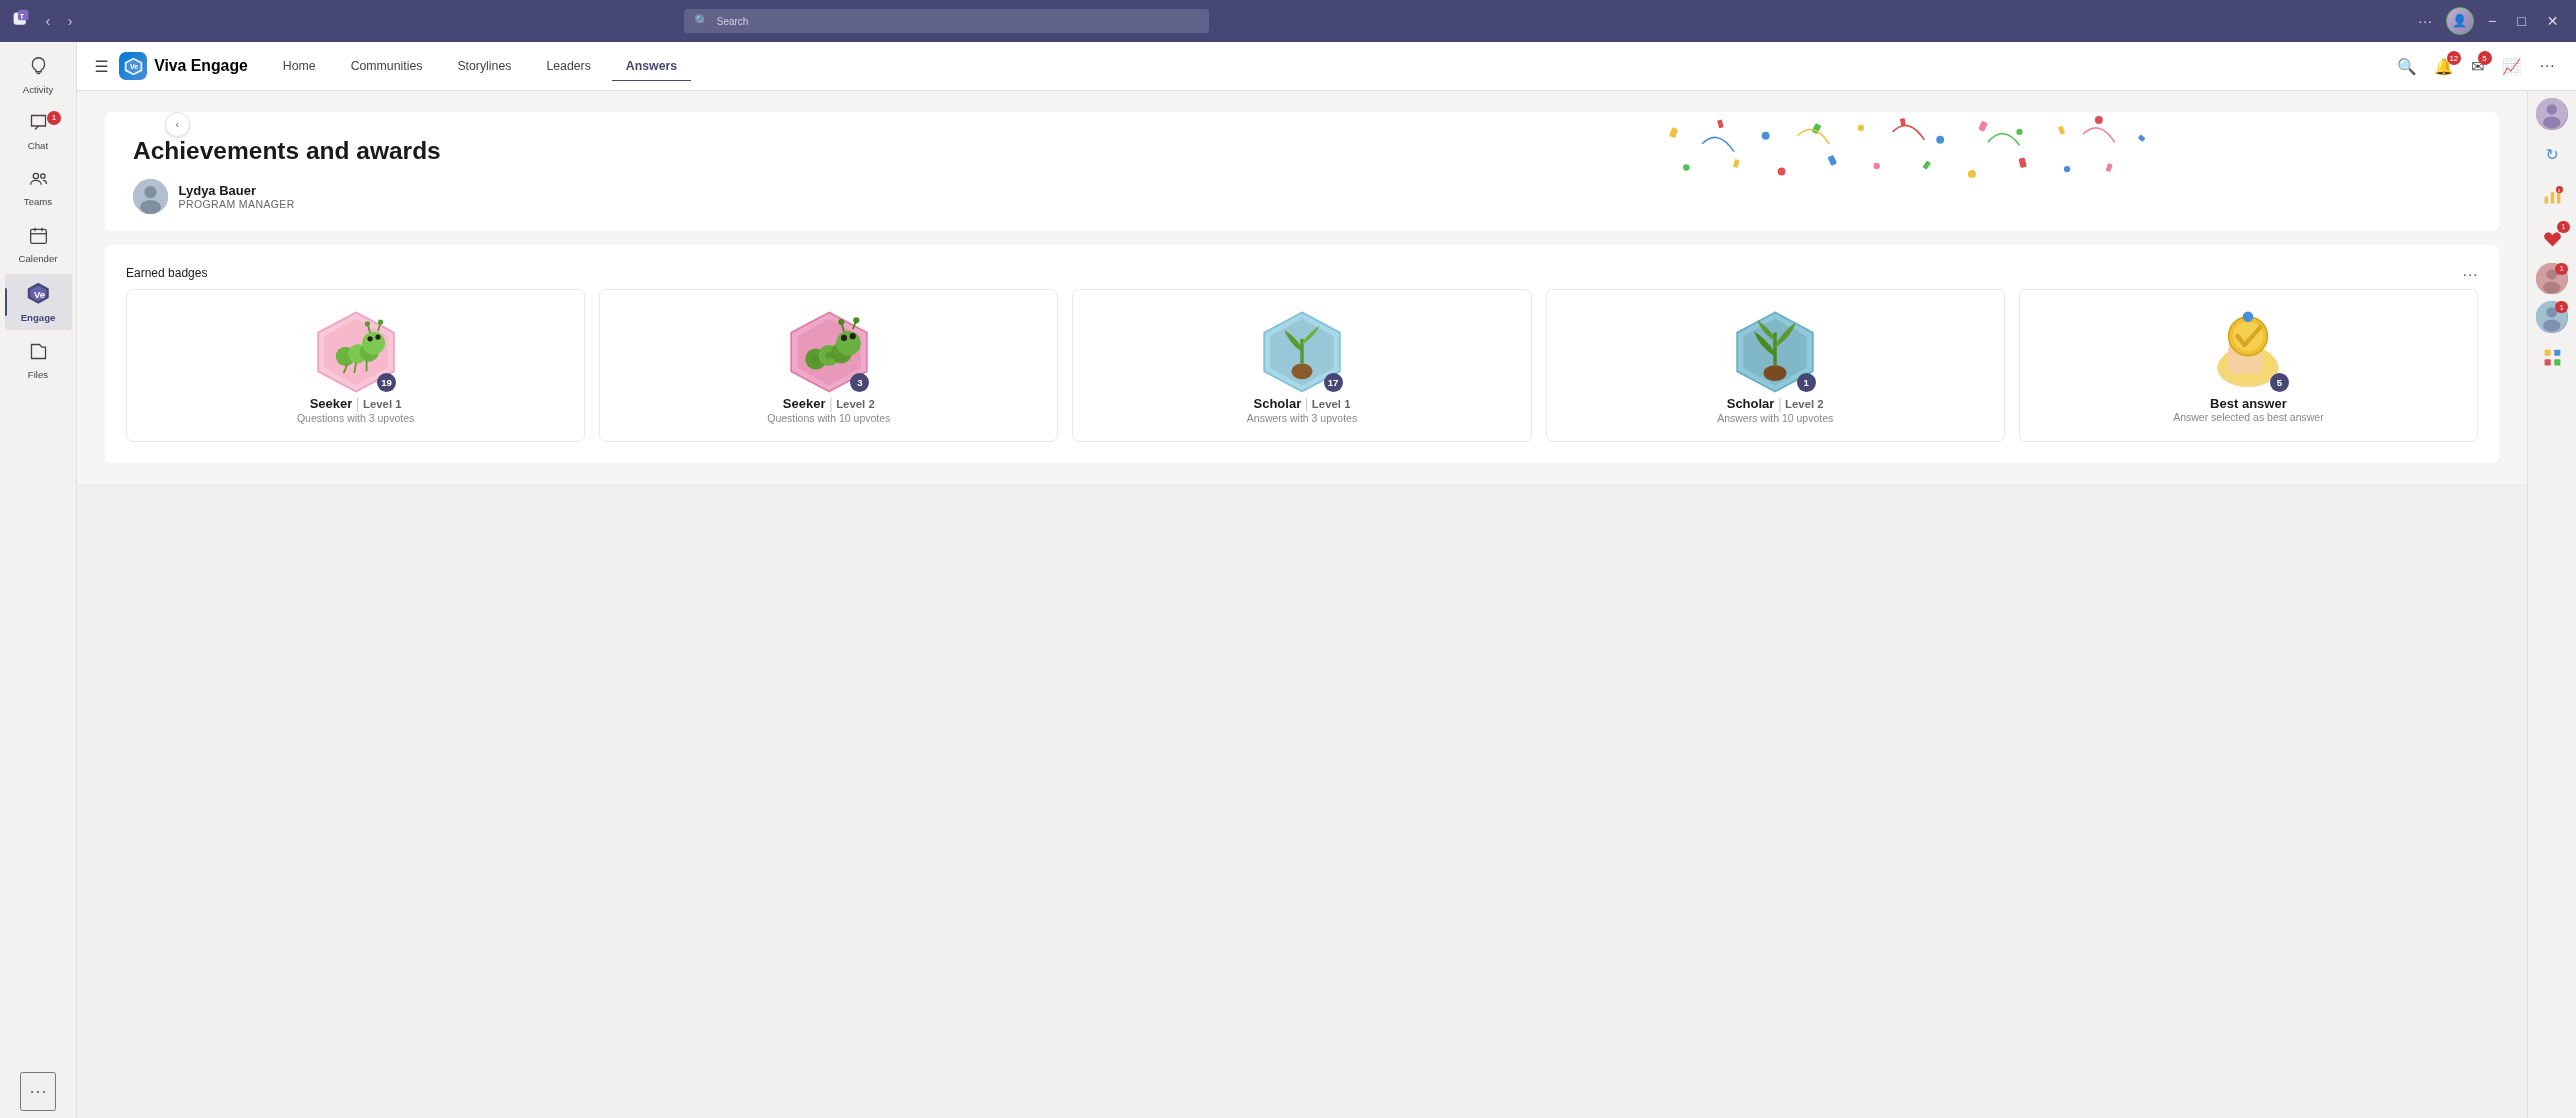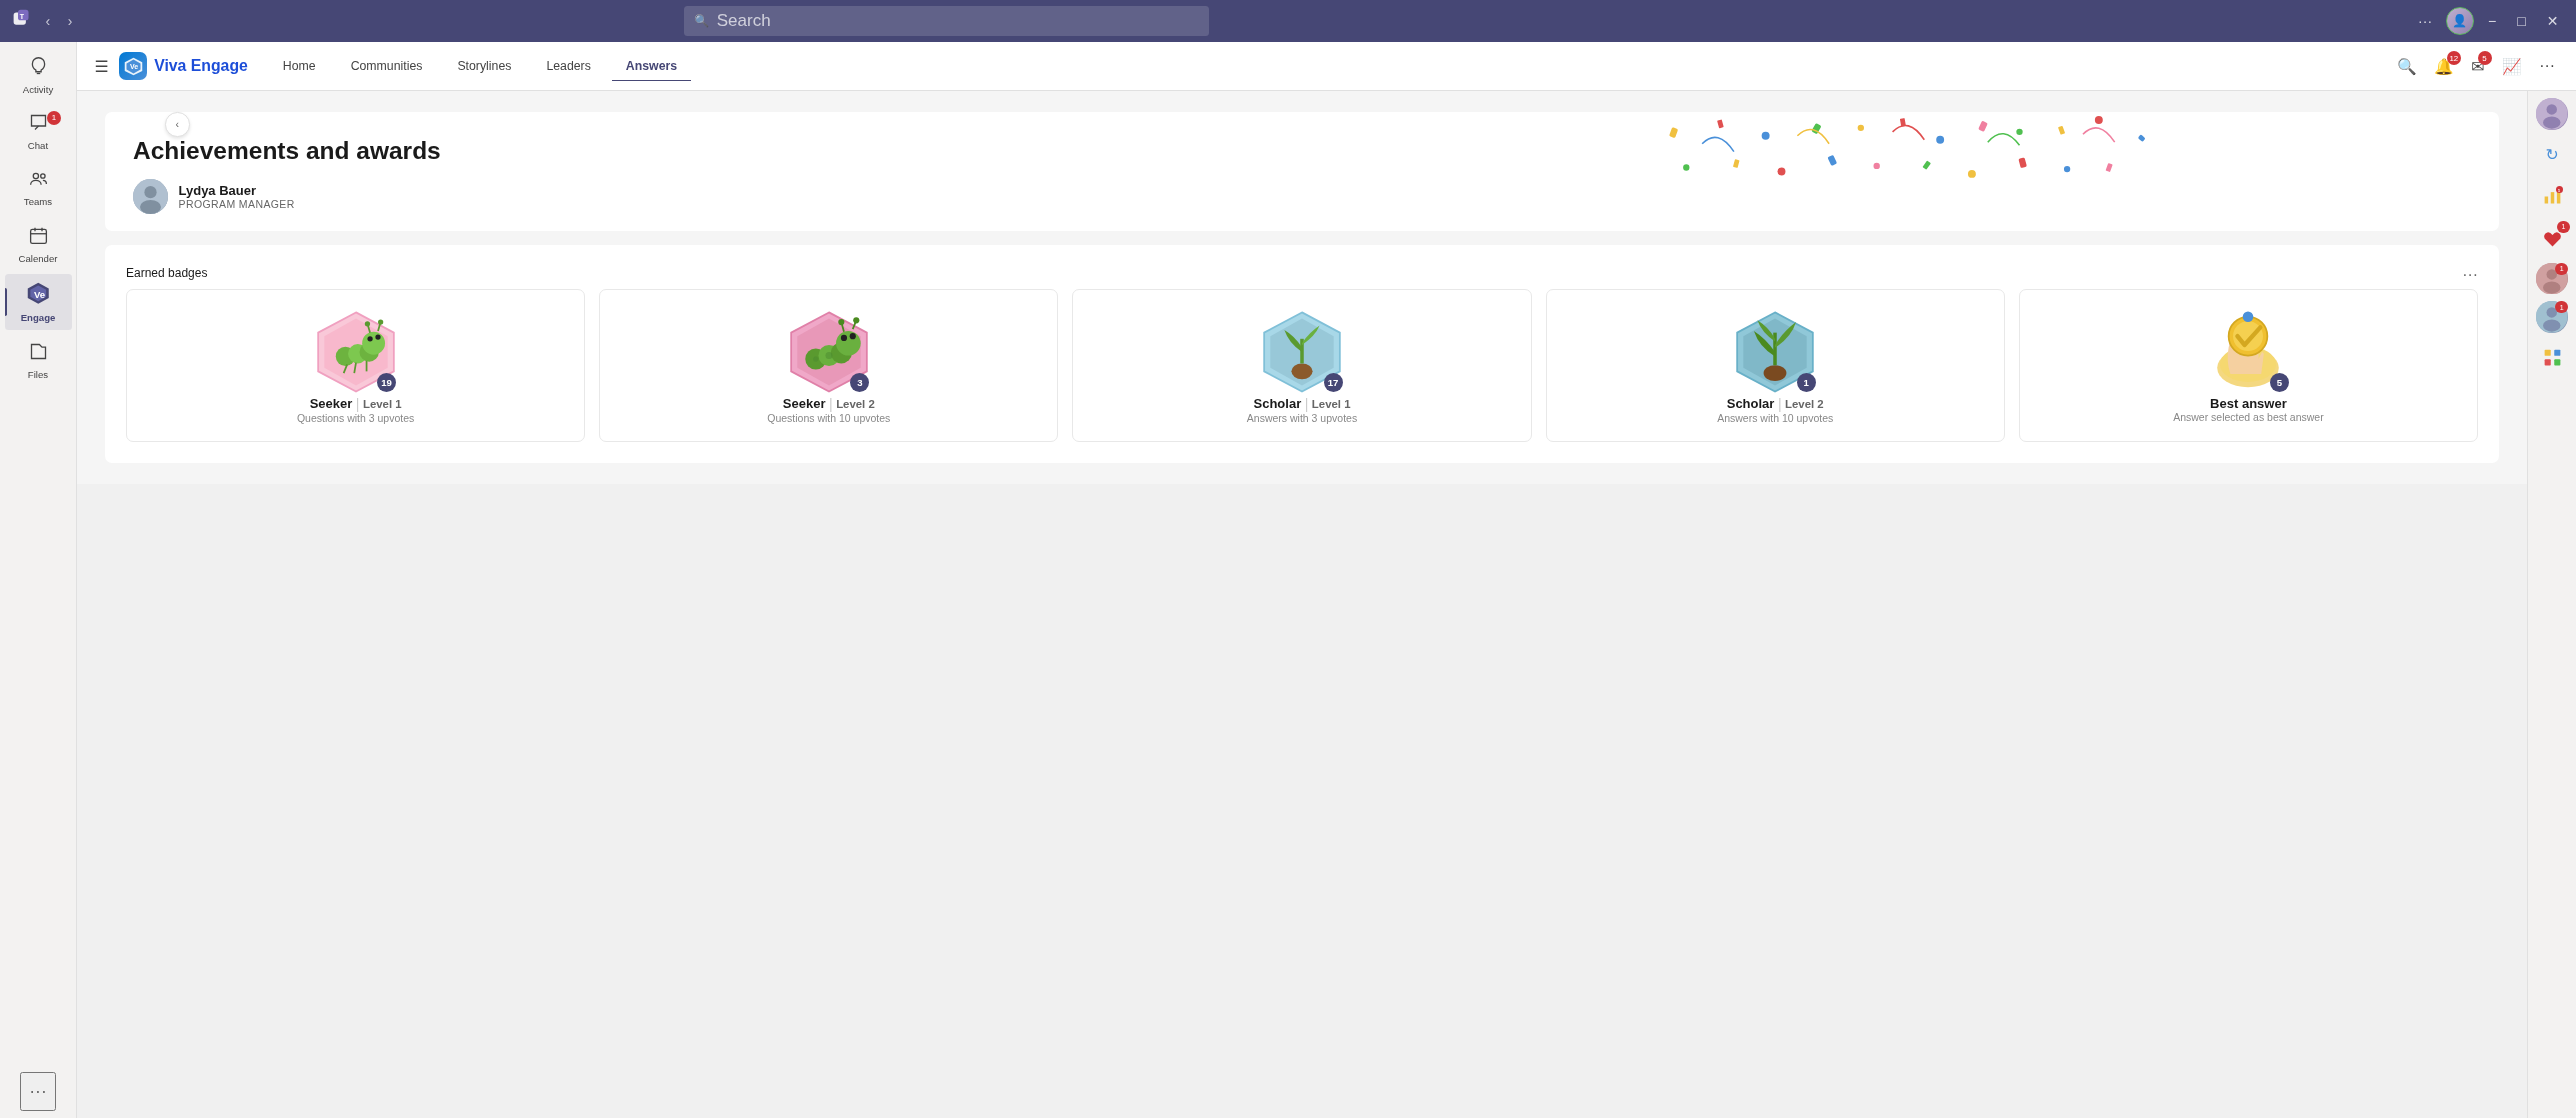--- a/index.html
+++ b/index.html
@@ -18,21 +18,21 @@
       font-size: 14px; cursor: pointer; padding: 3.5px 7px; border-radius: 3.5px;
     }
     .search-bar {
       flex: 1; max-width: 525px; margin: 0 auto;
       display: flex; align-items: center;
       background: rgba(255,255,255,0.15); border-radius: 3.5px;
       padding: 5.3px 10.5px; gap: 7px;
     }
     .search-bar input {
       background: none; border: none; outline: none;
-      color: #e5e5e5; font-size: 17px; width: 100%;
+      color: #e5e5e5; font-size: 10px; width: 100%;
     }
     .search-bar input::placeholder { color: rgba(255,255,255,0.7); }
     .search-icon-tb { color: rgba(255,255,255,0.7); font-size: 12.3px; }
     .title-bar-right { display: flex; align-items: center; gap: 7px; margin-left: auto; }
     .title-bar-btn {
       background: none; border: none; color: rgba(255,255,255,0.8);
       font-size: 14px; cursor: pointer; padding: 3.5px 7px;
     }
     .user-avatar-tb {
       width: 28px; height: 28px; border-radius: 50%;
@@ -90,21 +90,21 @@
       background: white; border-bottom: 0.9px solid #e0e0e0;
       display: flex; align-items: center; padding: 0 17.5px;
       height: 49px; gap: 3.5px;
     }
     .engage-logo { display: flex; align-items: center; gap: 7px; margin-right: 17.5px; }
     .engage-logo-icon {
       width: 28px; height: 28px; background: linear-gradient(135deg, #0078d4, #4a90d9);
       border-radius: 7px; display: flex; align-items: center; justify-content: center;
       color: white; font-size: 14px;
     }
-    .engage-logo-text { font-size: 15.8px; font-weight: 600; color: #1d4ed8; }
+    .engage-logo-text { font-size: 15.8px; font-weight: 600; color: #000000; }
     .hamburger-btn { background: none; border: none; font-size: 15.8px; cursor: pointer; color: #444; margin-right: 7px; }
     .nav-link {
       padding: 7px 14px; font-size: 12.3px; color: #444;
       text-decoration: none; border-radius: 3.5px; cursor: pointer;
       background: none; border: none;
     }
     .nav-link.active { color: #464775; font-weight: 600; border-bottom: 1.8px solid #464775; border-radius: 0; }
     .engage-nav-right { margin-left: auto; display: flex; gap: 10.5px; align-items: center; }
     .nav-icon-btn { background: none; border: none; font-size: 15.8px; color: #444; cursor: pointer; position: relative; padding: 3.5px; }
     .nav-badge {

